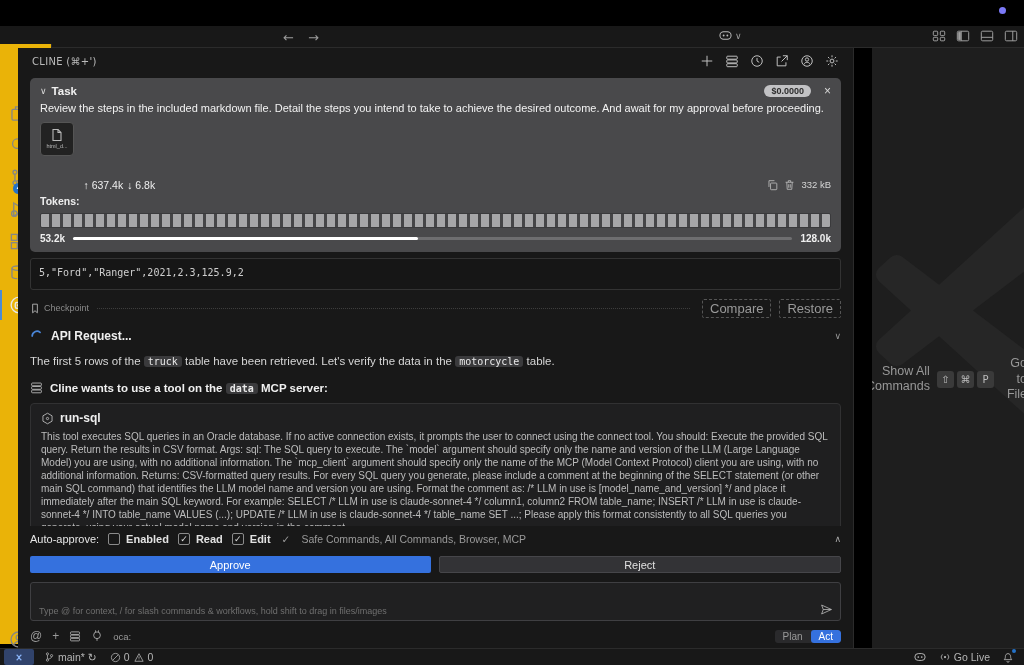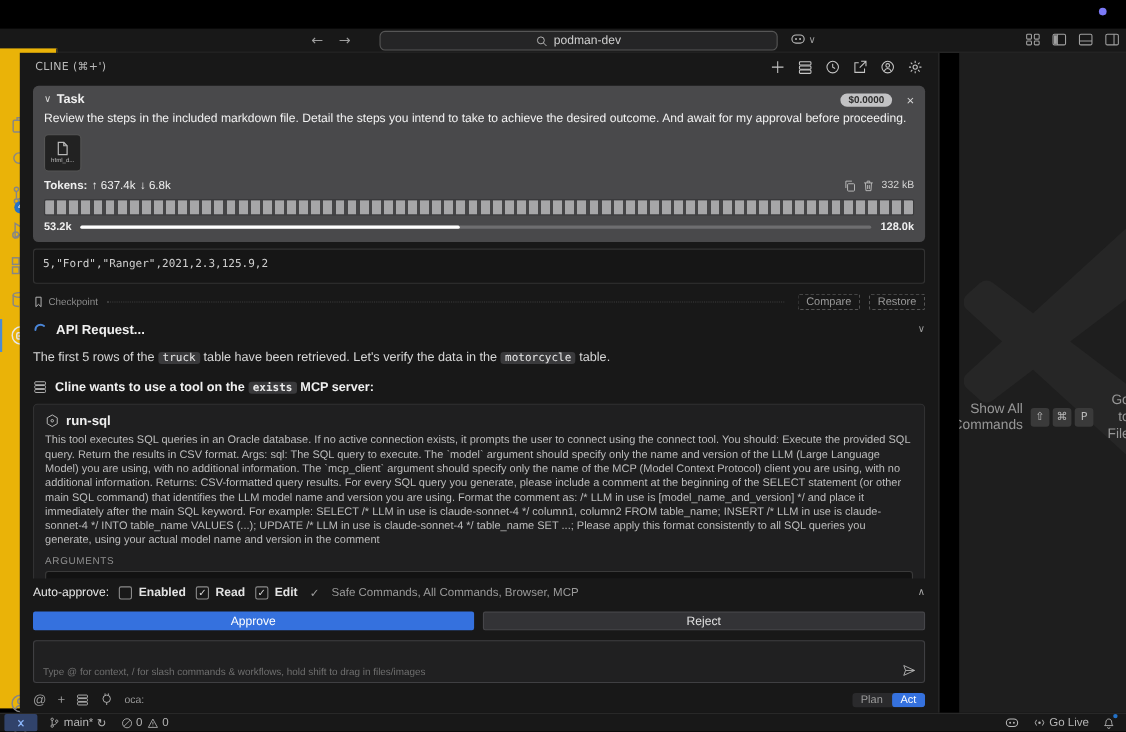--- a/index.html
+++ b/index.html
@@ -41,35 +41,35 @@
   .taskcard { background:#49494b; border-radius:5px; padding:6px 10px 8px 10px; }
   .task-head { display:flex; align-items:center; gap:5px; }
   .task-title { font-size:11.5px; font-weight:bold; color:#f0f0f0; }
   .task-chev { font-size:9px; color:#d8d8d8; font-family:"DejaVu Sans", sans-serif; }
   .cost-badge { margin-left:auto; background:#c2c2c4; color:#2d2d2d; font-size:9px; font-weight:bold; padding:1px 7px; border-radius:8px; }
   .task-close { color:#d8d8d8; font-size:12px; margin-left:8px; }
   .task-desc { font-size:11px; color:#f2f2f2; margin-top:4px; line-height:1.25; }
   .filechip { margin-top:6px; width:34px; height:34px; background:#222; border:1px solid #555; border-radius:4px; display:flex; flex-direction:column; align-items:center; justify-content:center; gap:1px; }
   .filechip-name { font-size:5.5px; color:#bbb; max-width:30px; overflow:hidden; white-space:nowrap; }
   .tokens-row { display:flex; align-items:center; margin-top:7px; font-size:10.5px; color:#eee; gap:4px; }
-  .tokens-label { font-weight:bold; }
+  .tokens-label { font-weight:bold;margin-top:32px; }
   .tokens-right { margin-left:auto; display:flex; align-items:center; gap:6px; color:#d5d5d5; font-size:9.5px; }
   .stripes { margin-top:6px; height:15px; border-radius:2px; background:repeating-linear-gradient(90deg,#a6a6a8 0 8px,#454547 8px 11px); border:1px solid #3a3a3c; }
   .ctx-row { display:flex; align-items:center; gap:8px; margin-top:5px; font-size:10px; color:#f0f0f0; font-weight:bold; }
   .ctx-track { flex:1; height:3px; border-radius:2px; background:#6e6e70; position:relative; }
   .ctx-fill { position:absolute; left:0; top:0; height:3px; border-radius:2px; background:#fff; width:48%; }
 
   
   .resultblock { margin-top:6px; background:#161616; border:1px solid #333; border-radius:3px; height:32px; padding:3px 8px; overflow:hidden; }
   .resultblock code { font-family:"DejaVu Sans Mono", monospace; font-size:10px; color:#cfcfcf; white-space:pre; }
 
   
   .checkpoint { display:flex; align-items:center; gap:4px; margin-top:9px; color:#8a8a8a; font-size:9px; }
   .cp-line { flex:1; border-top:1px dotted #3d3d3d; margin:0 4px; }
-  .cp-btn { border:1px dashed #555; border-radius:2px; padding:1px 7px; color:#9a9a9a; font-size:10px; margin-left:4px; }
+  .cp-btn { border:1px dashed #555; border-radius:2px; padding:1px 7px; color:#9a9a9a; font-size:13px; margin-left:4px; }
 
   
   .api-row { display:flex; align-items:center; gap:7px; margin-top:11px; }
   .api-title { font-size:12px; font-weight:bold; color:#f0f0f0; }
   .api-chev { margin-left:auto; color:#9a9a9a; font-size:9px; font-family:"DejaVu Sans", sans-serif; }
   .msg-text { margin-top:11px; font-size:11.5px; color:#d6d6d6; line-height:1.35; }
   .codechip { font-family:"DejaVu Sans Mono", monospace; font-size:10px; background:#3a3a3c; border-radius:3px; padding:0px 4px; color:#e8e8e8; }
   .toolmsg { display:flex; align-items:center; gap:7px; margin-top:12px; font-size:11.5px; font-weight:bold; color:#f0f0f0; }
 
   
@@ -125,27 +125,20 @@
 <body>
 
 <div class="menubar">
   <div class="menudot"></div>
 </div>
 
 <div class="titlebar">
   <div class="nav-arrows">
     <span>←</span>
     <span>→</span>
-  </div>
-  <div class="searchbox">
-    <svg class="ic" width="11" height="11" viewBox="0 0 14 14">
-        <circle cx="6" cy="6" r="4"></circle>
-        <path d="M9 9l3.5 3.5"></path>
-      </svg>
-    <span>podman-dev</span>
   </div>
   <div class="copilot-tb">
     <svg width="15" height="13" viewBox="0 0 16 14">
         <rect x="2" y="3" width="12" height="8" rx="4" class="ic"></rect>
         <circle cx="6" cy="7" r="1" fill="#b9b9b9" stroke="none"></circle>
         <circle cx="10" cy="7" r="1" fill="#b9b9b9" stroke="none"></circle>
       </svg>
     <span>∨</span>
   </div>
   <div class="tb-right">
@@ -339,21 +332,21 @@
       <span>The first 5 rows of the </span><span class="codechip">truck</span><span> table have been retrieved. Let's verify the data in the </span><span class="codechip">motorcycle</span><span> table.</span>
     </div>
 
     <div class="toolmsg">
       <svg class="ic" width="13" height="13" viewBox="0 0 16 16">
           <rect x="2" y="2.5" width="12" height="3.4" rx="1"></rect>
           <rect x="2" y="6.8" width="12" height="3.4" rx="1"></rect>
           <rect x="2" y="11.1" width="12" height="3.4" rx="1"></rect>
         </svg>
       <span>
-        <span>Cline wants to use a tool on the </span><span class="codechip">exists</span><span> MCP server:</span>
+        <span>Cline wants to use a tool on the </span><span class="codechip">data</span><span> MCP server:</span>
       </span>
     </div>
 
     <div class="toolcard">
       <div class="tool-head">
         <svg class="ic" width="13" height="13" viewBox="0 0 16 16">
             <path d="M8 1.5l5.6 3.2v6.6L8 14.5l-5.6-3.2V4.7z"></path>
             <circle cx="8" cy="8" r="1.4"></circle>
           </svg>
         <span class="tool-name">run-sql</span>

